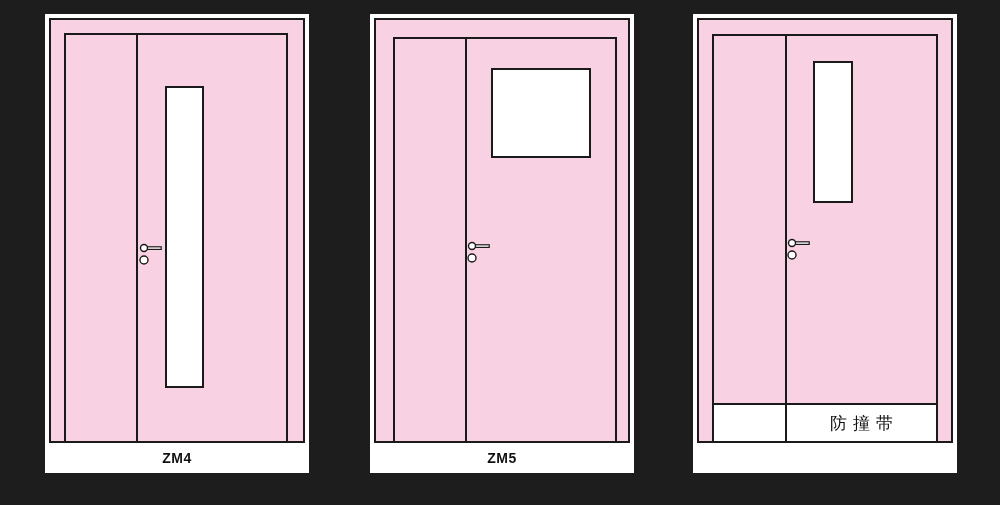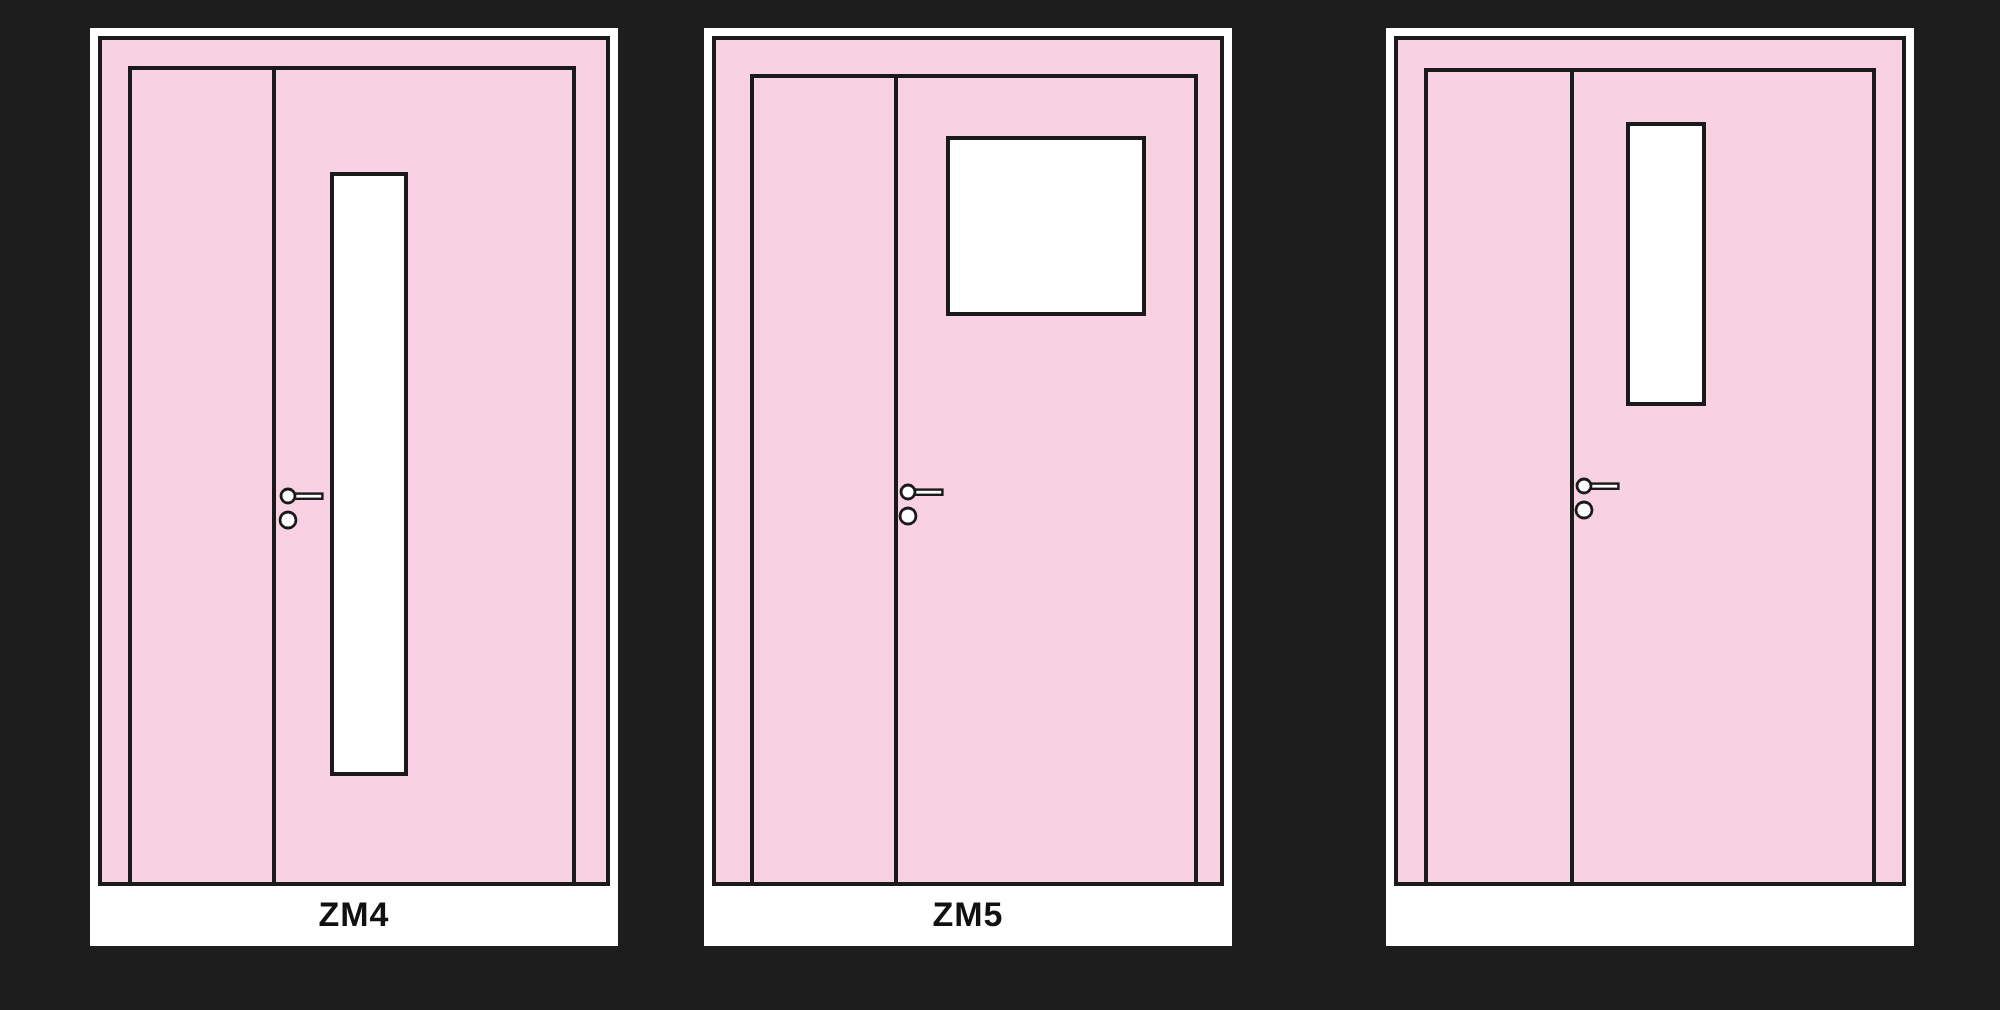--- a/index.html
+++ b/index.html
@@ -8,21 +8,21 @@
     width:1000px;height:505px;
     background:#1d1d1d;
     font-family:"Liberation Sans", sans-serif;
     overflow:hidden;
   }
   .panel{
     position:absolute;top:14px;width:264px;height:459px;
     background:#ffffff;
   }
   .panel.p1{left:45px;}
-  .panel.p2{left:352px;}
+  .panel.p2{left:370px;}
   .panel.p3{left:693px;}
 
   
   .pink{
     position:absolute;left:4px;top:4px;width:256px;height:425px;
     background:#f8d2e2;
     border:2px solid #1a1a1a;
     box-sizing:border-box;
   }
 
@@ -71,21 +71,21 @@
     display:flex;align-items:center;justify-content:center;
     font-family:"DejaVu Serif", serif;
     font-size:17px;color:#111;
     letter-spacing:6px;text-indent:6px;
   }
 
   
   .label{
     position:absolute;left:0;right:0;top:429px;height:30px;
     display:flex;align-items:center;justify-content:center;
-    font-weight:bold;font-size:17px;color:#111;
+    font-weight:bold;font-size:14px;color:#111;
     letter-spacing:0.5px;
   }
 </style>
 </head>
 <body>
 
 <div class="stage">
 
   <div class="panel p1">
     <div class="pink"></div>
@@ -110,20 +110,23 @@
       <circle cx="5" cy="5" r="3.5" fill="#fff" stroke="#1a1a1a" stroke-width="1.4"></circle>
       <circle cx="5" cy="17" r="4" fill="#fff" stroke="#1a1a1a" stroke-width="1.4"></circle>
     </svg>
     <div class="label">ZM5</div>
   </div>
 
   <div class="panel p3">
     <div class="pink"></div>
     <div class="door"></div>
     <div class="window"></div>
+    <div class="band">
+      <div class="band-text">防撞带</div>
+    </div>
     <div class="vline"></div>
     <svg class="handle" viewBox="0 0 30 24">
       <rect x="8.2" y="3.8" width="14" height="2.6" fill="#fff" stroke="#1a1a1a" stroke-width="1.2"></rect>
       <circle cx="5" cy="5" r="3.5" fill="#fff" stroke="#1a1a1a" stroke-width="1.4"></circle>
       <circle cx="5" cy="17" r="4" fill="#fff" stroke="#1a1a1a" stroke-width="1.4"></circle>
     </svg>
   </div>
 
 </div>
 

